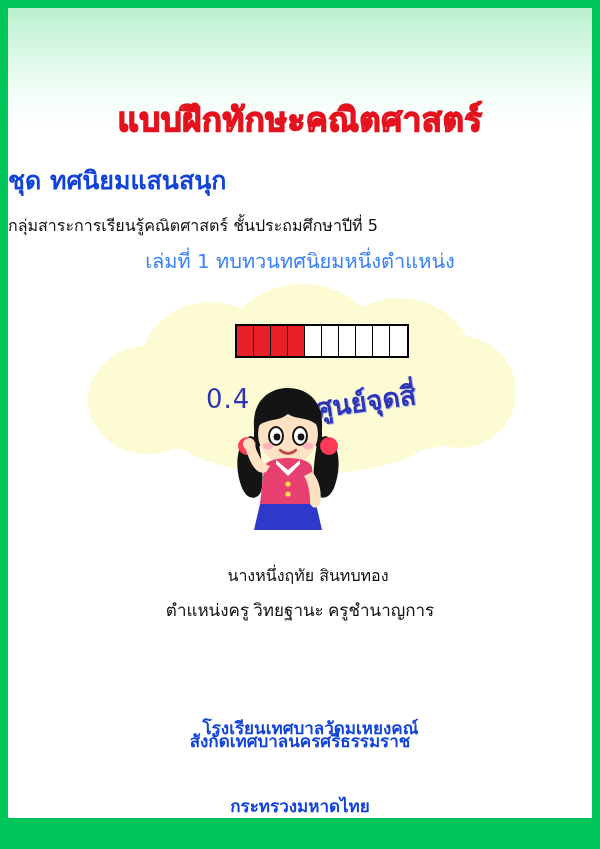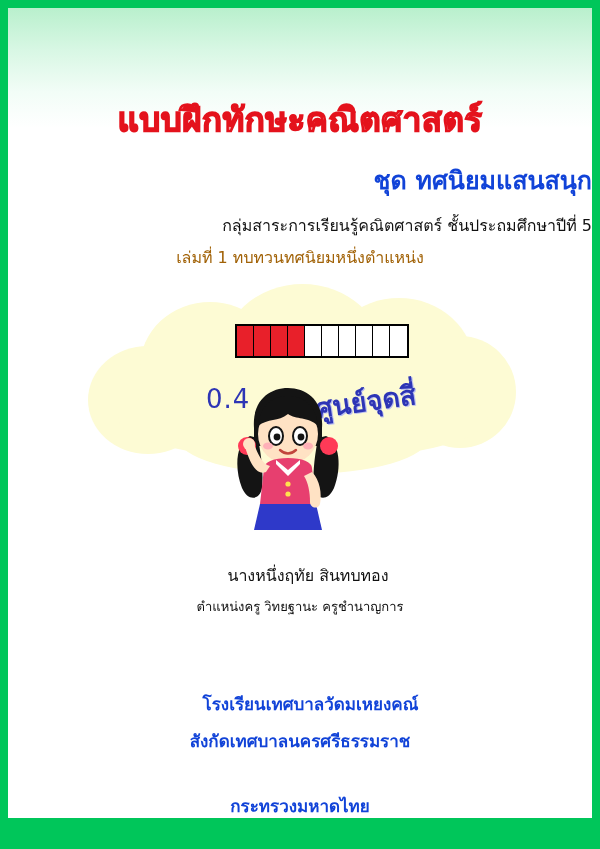--- a/index.html
+++ b/index.html
@@ -48,44 +48,44 @@
     -webkit-text-stroke: 1.5px #e4121c;
     letter-spacing: 0.5px;
     white-space: nowrap;
     font-family: Liberation Serif, serif;
   }
   .title-sub {
     position: absolute;
     top: 152px;
     left: 0;
     width: 100%;
-    text-align: right;
+    text-align: left;
     font-size: 25px;
     font-weight: bold;
     color: #1143d8;
     white-space: nowrap;
   }
   .line-strand {
     position: absolute;
     top: 205px;
     left: 0;
     width: 100%;
-    text-align: right;
+    text-align: left;
     font-size: 16px;
     color: #111111;
     white-space: nowrap;
   }
   .line-volume {
     position: absolute;
     top: 237px;
     left: 0;
     width: 100%;
     text-align: center;
-    font-size: 16px;
-    color: #a16207;
+    font-size: 20px;
+    color: #3b82f6;
     white-space: nowrap;
   }
 
   
   #cloud-wrap {
     position: absolute;
     top: 268px;
     left: 0;
     width: 100%;
     height: 268px;
@@ -160,35 +160,36 @@
     font-size: 16px;
     color: #111;
     white-space: nowrap;
   }
   .author-pos {
     position: absolute;
     top: 588px;
     left: 0;
     width: 100%;
     text-align: center;
-    font-size: 13px;
+    font-size: 17px;
     color: #111;
     white-space: nowrap;
+    font-family: Liberation Serif, serif;
   }
   .org {
     position: absolute;
     left: 0;
     width: 100%;
     text-align: center;
     font-size: 17px;
     font-weight: bold;
     color: #1143d8;
     white-space: nowrap;
   }
-  .org-1 { top: 682px; padding-left: 21px; }
+  .org-1 { top: 706px; padding-left: 21px; }
   .org-2 { top: 719px; }
   .org-3 { top: 756px; margin-top: 28px; }
 </style>
 </head>
 <body>
 
 <div id="page">
   <div id="top-glow"></div>
 
   <div id="content">

